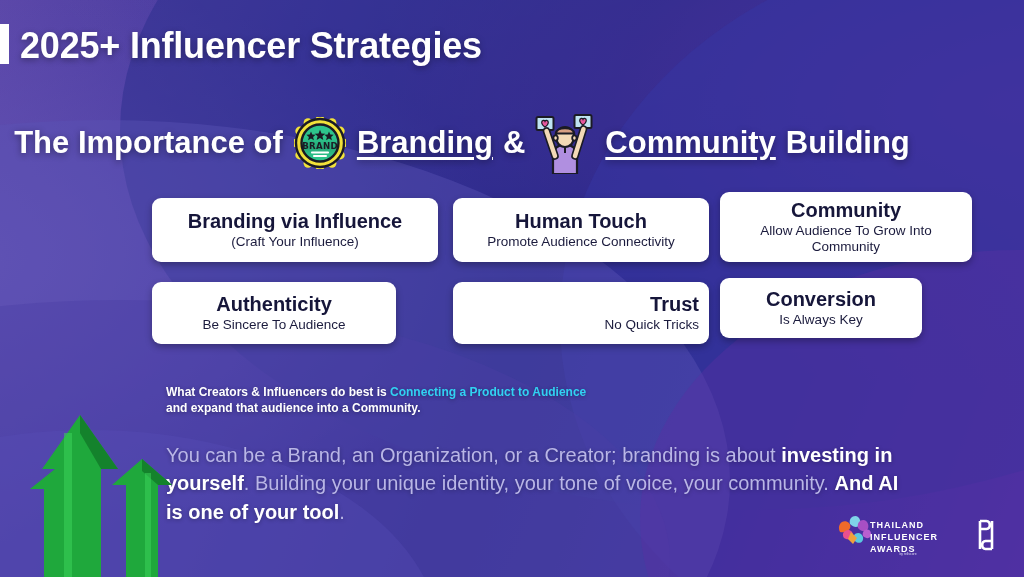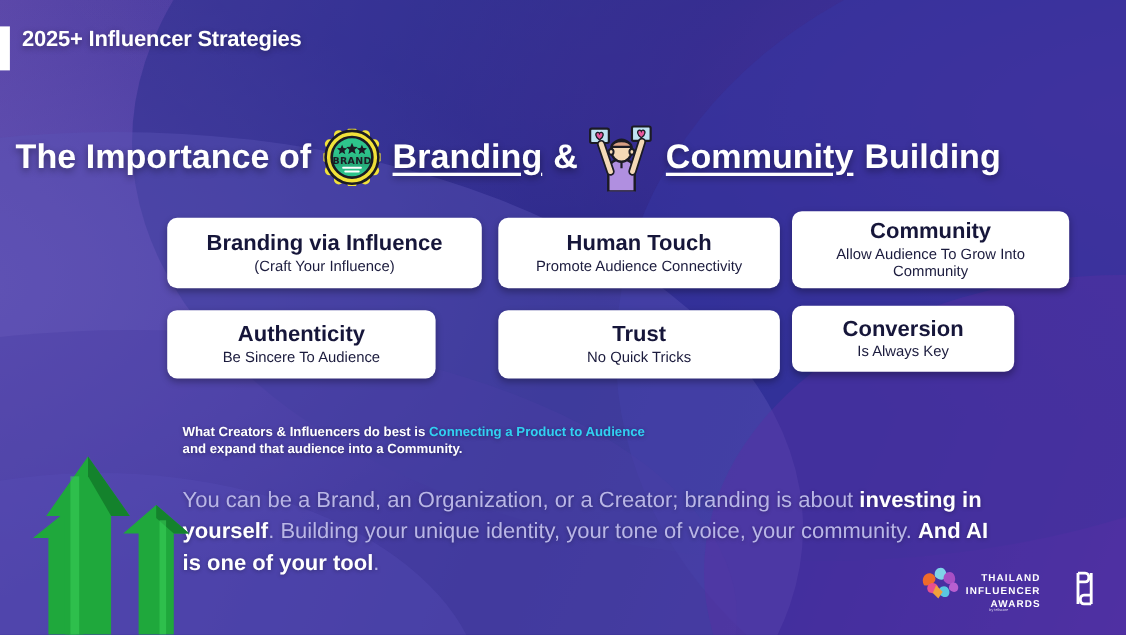--- a/index.html
+++ b/index.html
@@ -29,21 +29,21 @@
     background:#4b3fa6;opacity:.40;}
   .curve-f{width:760px;height:540px;left:640px;top:250px;
     background:#5a2fa3;opacity:.40;}
   .curve-g{width:700px;height:420px;left:-260px;top:430px;
     background:#5b50b8;opacity:.30;}
 
   
   .hdr-bar{position:absolute;left:0;top:24px;width:9px;height:40px;background:#ffffff;}
   .hdr-title{
     position:absolute;left:20px;top:25px;
-    font-size:20px;font-weight:bold;color:#ffffff;letter-spacing:-0.2px;
+    font-size:36px;font-weight:bold;color:#ffffff;letter-spacing:-0.2px;
     text-shadow:0 2px 6px rgba(0,0,0,.35);
   }
 
   
   .heading{
     position:absolute;left:0;top:112px;width:924px;
     display:flex;align-items:center;justify-content:center;gap:0px;
     font-size:31px;font-weight:bold;color:#ffffff;
     text-shadow:0 2px 7px rgba(0,0,0,.40);
     white-space:nowrap;
@@ -64,21 +64,21 @@
     display:flex;flex-direction:column;align-items:center;justify-content:center;
     text-align:center;padding:6px 10px;box-sizing:border-box;
   }
   .card .t{font-size:20px;font-weight:bold;color:#16163a;line-height:1.12;}
   .card .s{font-size:13.5px;color:#1b1b3d;line-height:1.18;margin-top:2px;}
 
   .c0{left:152px;top:0px;width:286px;height:64px;}
   .c1{left:453px;top:0px;width:256px;height:64px;}
   .c2{left:720px;top:-6px;width:252px;height:70px;}
   .c3{left:152px;top:84px;width:244px;height:62px;}
-  .c4{left:453px;top:84px;width:256px;height:62px;}
+  .c4{left:453px;top:84px;width:256px;height:62px;align-items:flex-end;}
   .c5{left:720px;top:80px;width:202px;height:60px;}
 
   
   .body1{
     position:absolute;left:166px;top:385px;width:760px;
     font-size:12px;font-weight:bold;color:#ffffff;line-height:1.30;
     text-shadow:0 1px 4px rgba(0,0,0,.35);
   }
   .body1 .cyan{color:#31d2f2;}
   .body2{
@@ -88,21 +88,21 @@
   }
   .body2 b{color:#ffffff;font-weight:bold;}
 
   
   .arrows{position:absolute;left:0;bottom:0;width:220px;height:200px;}
 
   
   .logo-tia{position:absolute;left:832px;top:512px;width:112px;height:58px;}
   .logo-ts{position:absolute;left:955px;top:518px;width:62px;height:54px;}
   .tia-text{
-    position:absolute;left:38px;top:7px;width:76px;text-align:right;
+    position:absolute;left:38px;top:7px;width:76px;text-align:left;
     color:#ffffff;font-size:9px;font-weight:bold;letter-spacing:1px;line-height:1.35;
   }
   .tia-byline{position:absolute;left:38px;top:40px;width:76px;text-align:center;
     color:#ded9f2;font-size:3.4px;}
   .ts-word{position:absolute;left:0;top:34px;width:62px;text-align:center;
     color:#ffffff;font-size:14px;letter-spacing:.2px;margin-top:23px;}
 </style>
 </head>
 <body>
 

